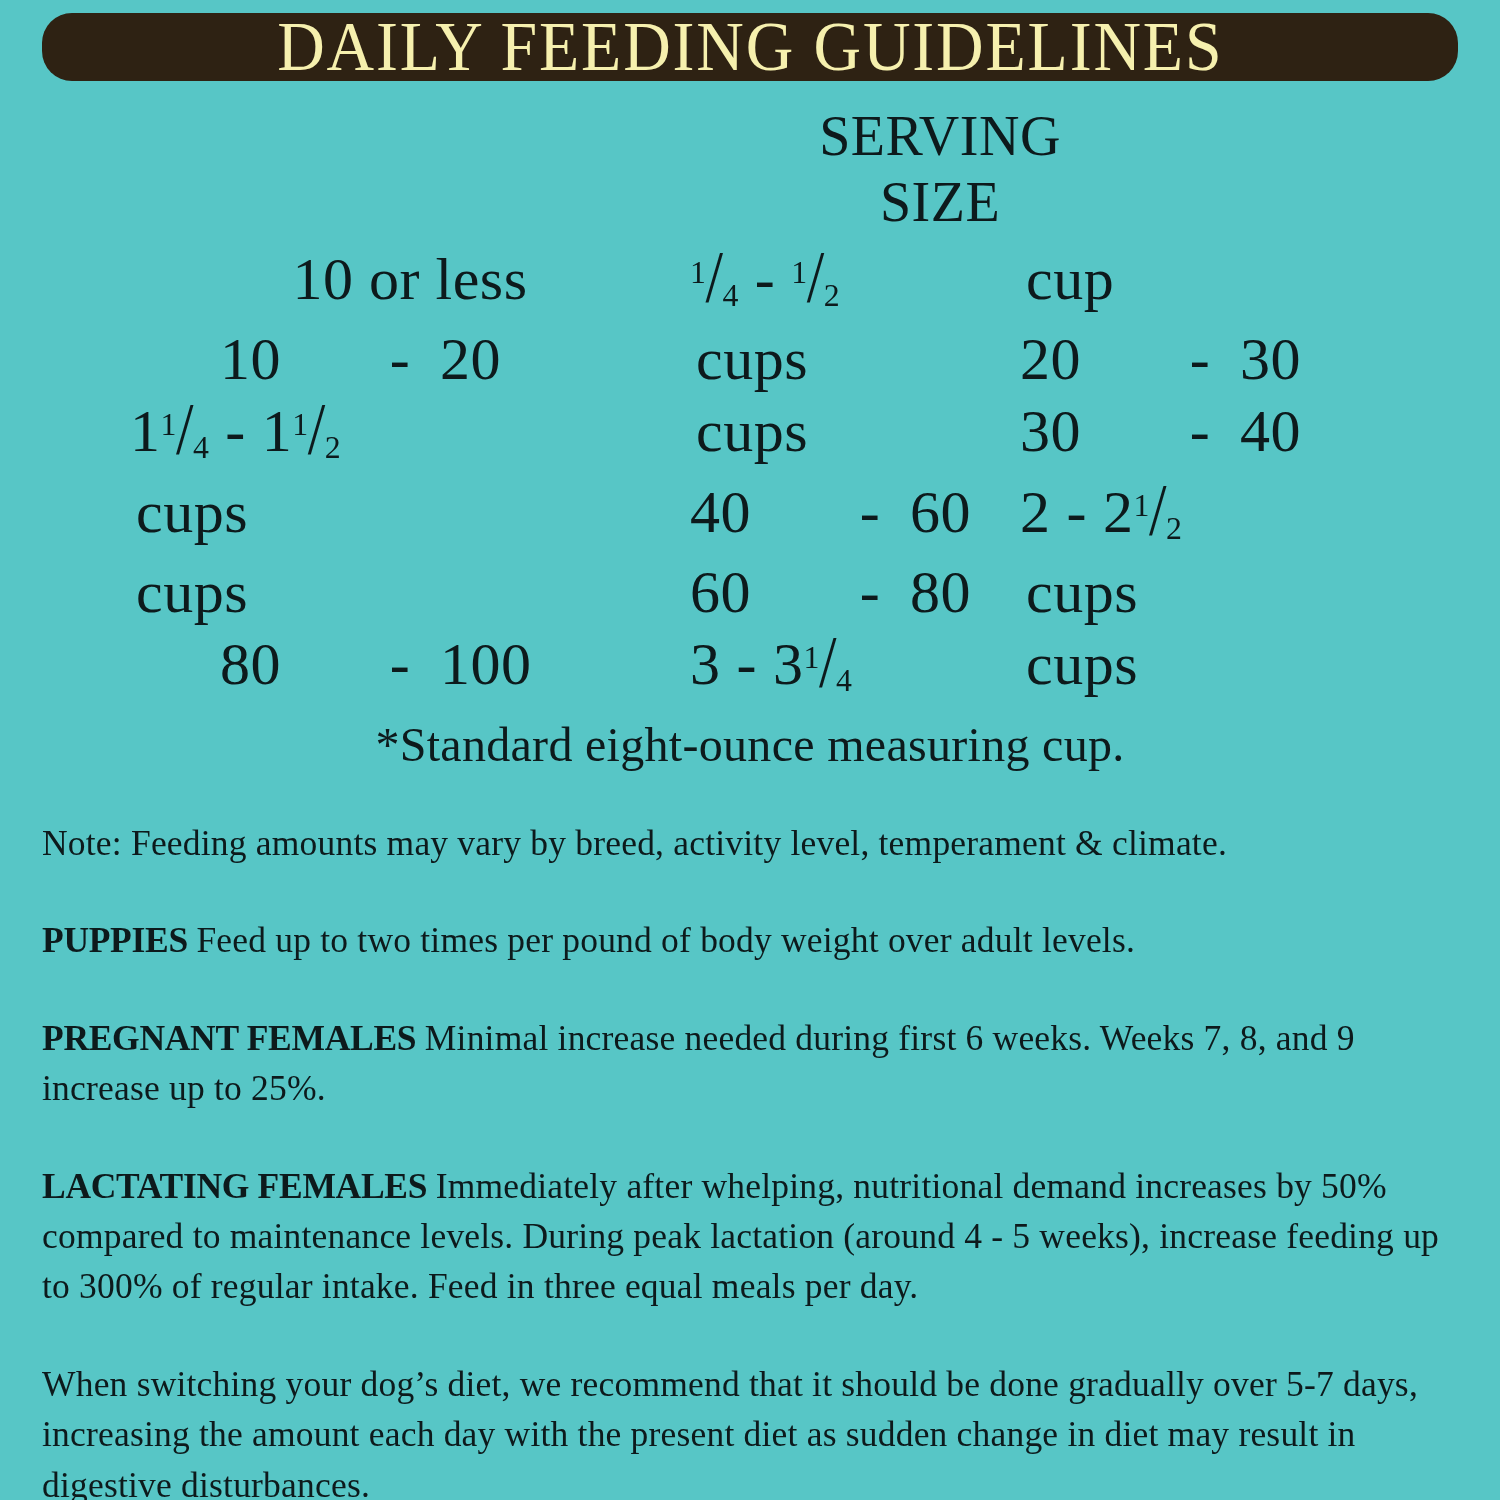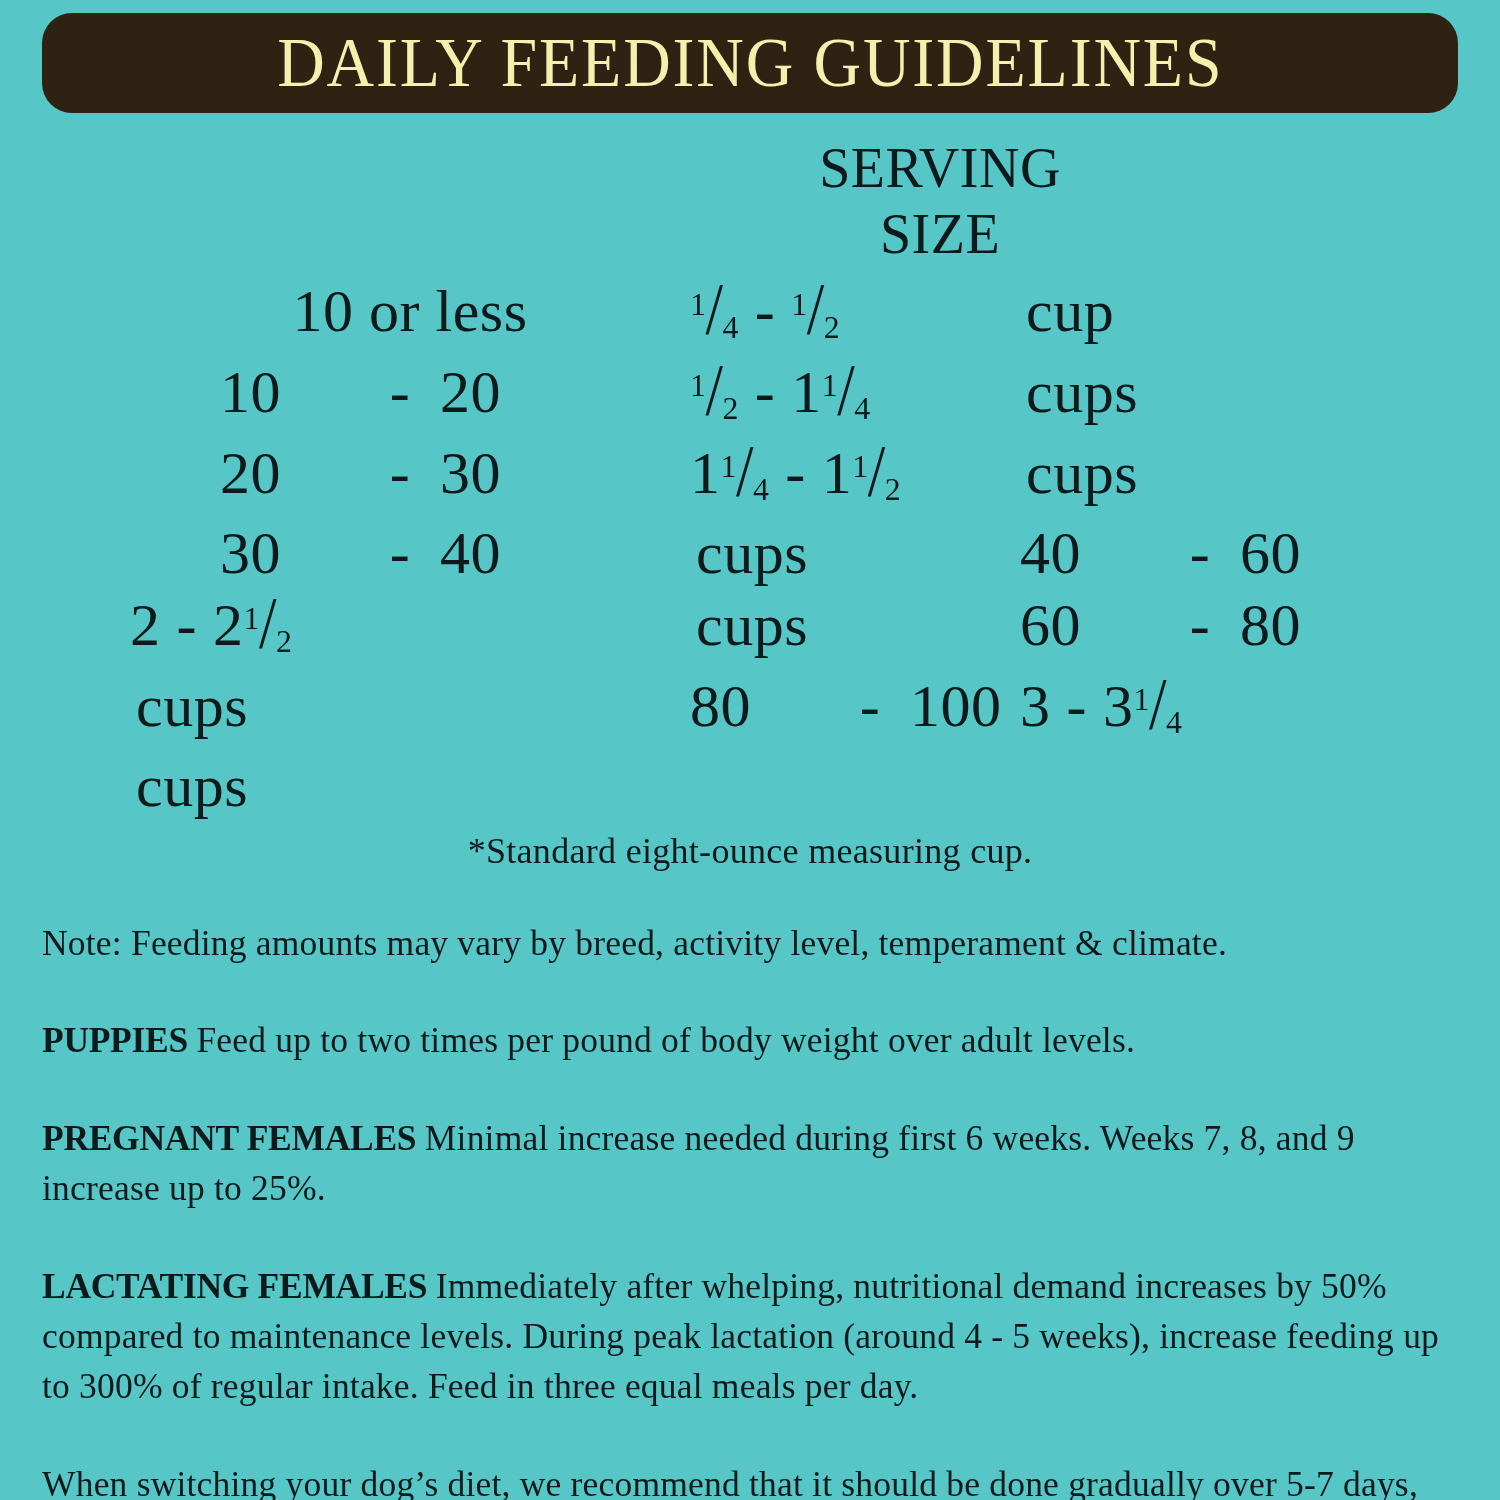--- a/index.html
+++ b/index.html
@@ -7,21 +7,21 @@
     width:1500px;height:1500px;
     background:#57c6c6;
     font-family:"Liberation Serif", serif;
     color:#0d1a1c;
     overflow:hidden;
     position:relative;
   }
   
   .header-bar{
     margin:13px 42px 0 42px;
-    height:100px;
+    height:68px;
     background:#2e2213;
     border-radius:30px;
     display:flex;align-items:center;justify-content:center;
   }
   .header-title{
     color:#f6f0ae;
     font-size:70px;
     letter-spacing:2px;
     white-space:nowrap;
     transform:scaleX(.94);
@@ -59,21 +59,21 @@
   .wr .d{text-align:center;}
   .wr .hi{text-align:left;}
   
   .amt{white-space:nowrap;}
   .fn{font-size:.53em;position:relative;top:-.5em;}
   .fd{font-size:.53em;position:relative;top:.22em;}
   .sl{display:inline-block;font-size:1.05em;transform:scaleY(1.18);transform-origin:50% 55%;margin:0 -1px;}
   .range-dash{display:inline-block;margin:0 16px;}
   .footnote{
     text-align:center;
-    font-size:36px;
+    font-size:48px;
     margin-top:8px;
     letter-spacing:.3px;
   }
   
   .notes{
     margin:46px 40px 0 36px;
     font-size:35.5px;
     line-height:1.42;
     letter-spacing:.2px;
   }
@@ -95,21 +95,20 @@
   </div>
 
 <div class="w-cell">10 or less</div>
     <div class="r-cell"><span class="amt"><span class="fn">1</span><span class="sl">/</span><span class="fd">4</span></span><span class="range-dash">-</span><span class="amt"><span class="fn">1</span><span class="sl">/</span><span class="fd">2</span></span></div>
     <div class="u-cell">cup</div>
     <div class="w-cell"><span class="wr">
         <span class="lo">10</span>
         <span class="d">-</span>
         <span class="hi">20</span>
       </span></div>
-    <div class="r-cell"><span class="amt"><span class="fn">1</span><span class="sl">/</span><span class="fd">2</span></span><span class="range-dash">-</span><span class="amt">1<span class="fn">1</span><span class="sl">/</span><span class="fd">4</span></span></div>
     <div class="u-cell">cups</div>
     <div class="w-cell"><span class="wr">
         <span class="lo">20</span>
         <span class="d">-</span>
         <span class="hi">30</span>
       </span></div>
     <div class="r-cell"><span class="amt">1<span class="fn">1</span><span class="sl">/</span><span class="fd">4</span></span><span class="range-dash">-</span><span class="amt">1<span class="fn">1</span><span class="sl">/</span><span class="fd">2</span></span></div>
     <div class="u-cell">cups</div>
     <div class="w-cell"><span class="wr">
         <span class="lo">30</span>

